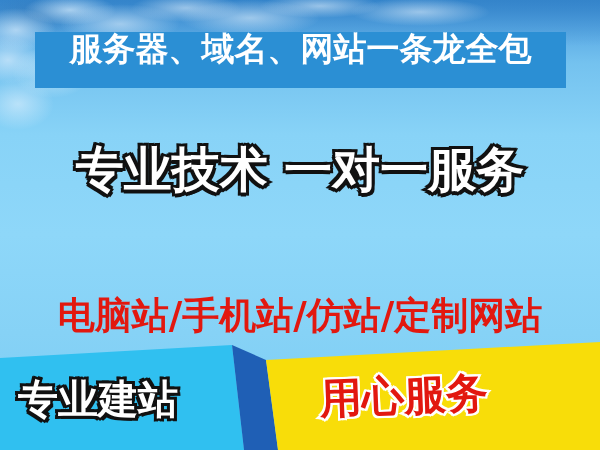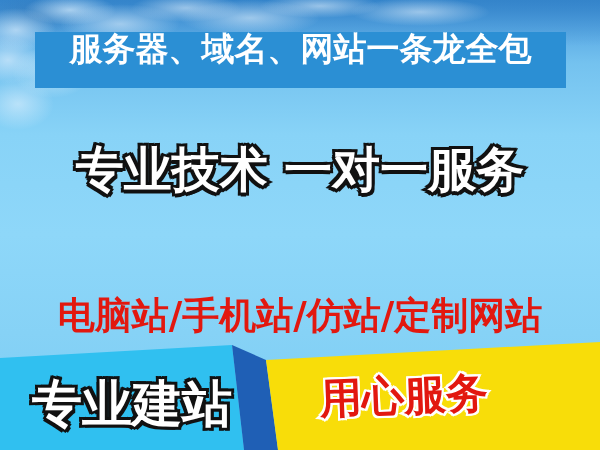--- a/index.html
+++ b/index.html
@@ -110,30 +110,29 @@
   .ribbon-right-label {
     position: absolute;
     white-space: nowrap;
     font-weight: bold;
     line-height: 1;
   }
 
   .ribbon-left-label {
     left: 18px;
     top: 379px;
-    font-size: 50px;
+    font-size: 40px;
     color: #ffffff;
     -webkit-text-stroke: 5px #111111;
     paint-order: stroke fill;
     text-shadow:
        3px 3px 0 #111111,
       -3px 3px 0 #111111,
        3px -3px 0 #111111,
       -3px -3px 0 #111111;
-    margin-left: 14px;
   }
 
   .ribbon-right-label {
     left: 320px;
     top: 375px;
     font-size: 42px;
     color: #e2180f;
     -webkit-text-stroke: 4px #ffffff;
     paint-order: stroke fill;
     transform: rotate(-2.2deg);

